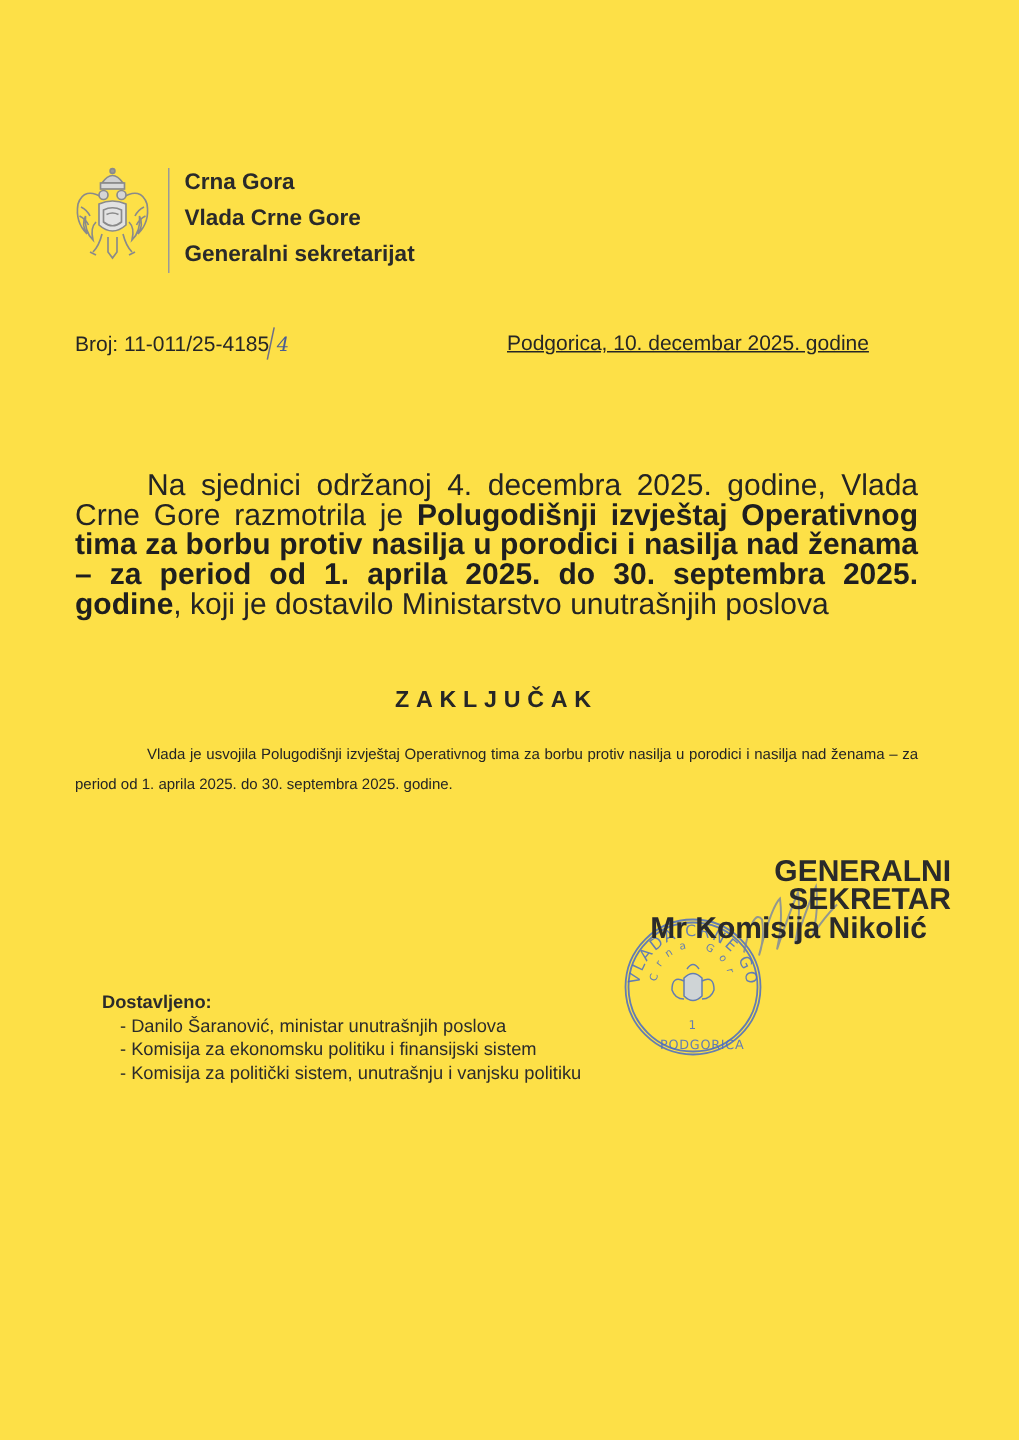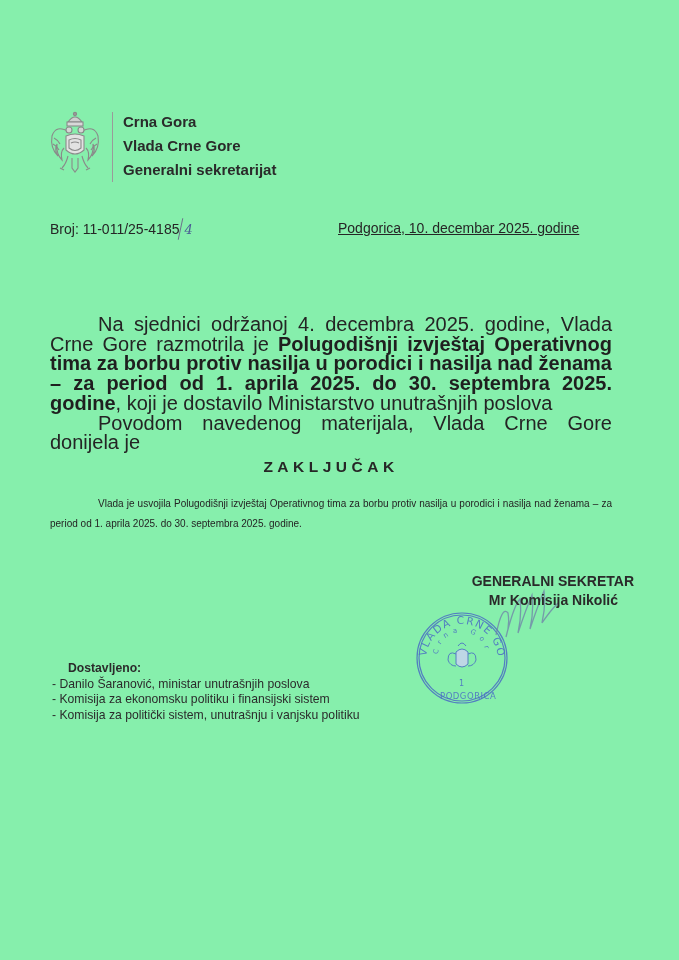--- a/index.html
+++ b/index.html
@@ -12,21 +12,21 @@
       height: 960px;
       position: relative;
       overflow: hidden;
       font-family: "Liberation Sans", sans-serif;
       color: #222;
     }
     .page {
       position: absolute;
       left: 0; top: 0;
       width: 679px; height: 960px;
-      background: #86efac;
+      background: #fde047;
     }
     
     .header {
       position: absolute;
       left: 48px;
       top: 108px;
       height: 76px;
       display: flex;
       align-items: flex-start;
     }
@@ -133,21 +133,21 @@
       text-align: justify;
     }
     
     .signature {
       position: absolute;
       left: 410px;
       top: 572px;
       width: 226px;
       text-align: center;
       font-weight: bold;
-      font-size: 14px;
+      font-size: 20px;
       line-height: 19px;
       color: #2a2a2a;
     }
     .signature .sig-title { text-align: right; padding-right: 2px; }
     .signature .sig-name { text-align: right; padding-right: 18px; }
     .stamp {
       position: absolute;
       left: 412px;
       top: 606px;
       width: 100px;
@@ -168,20 +168,21 @@
       font-size: 12.2px;
       line-height: 15.6px;
       color: #2b2b2b;
     }
     .dist-title {
       font-weight: bold;
       margin-left: 16px;
     }
     .dist-item {
       white-space: nowrap;
+      margin-left: 28px;
     }
   </style>
 </head>
 <body>
 
 <div class="page">
 
   <div class="header">
     <svg class="coat-of-arms" viewBox="0 0 54 70">
       <g fill="none" stroke="#8a8a8a" stroke-width="1.1">
@@ -220,21 +221,20 @@
     </div>
   </div>
 
   <div class="ref-row">
     <span class="ref-number"><span>Broj: 11-011/25-4185</span><span class="ref-slash"></span><span class="ref-handwritten">4</span></span>
     <span class="ref-place-date">Podgorica, 10. decembar 2025. godine</span>
   </div>
 
   <div class="body-text">
     <p class="para"><span>Na sjednici održanoj 4. decembra 2025. godine, Vlada Crne Gore razmotrila je </span><b>Polugodišnji izvještaj Operativnog tima za borbu protiv nasilja u porodici i nasilja nad ženama – za period od 1. aprila 2025. do 30. septembra 2025. godine</b><span>, koji je dostavilo Ministarstvo unutrašnjih poslova</span></p>
-    <p class="para para-2">Povodom navedenog materijala, Vlada Crne Gore donijela je</p>
   </div>
 
   <div class="zaklj">ZAKLJUČAK</div>
 
   <div class="conclusion-text">
     <p class="para">Vlada je usvojila Polugodišnji izvještaj Operativnog tima za borbu protiv nasilja u porodici i nasilja nad ženama – za period od 1. aprila 2025. do 30. septembra 2025. godine.</p>
   </div>
 
   <svg class="stamp" viewBox="0 0 100 100">
     <defs>

